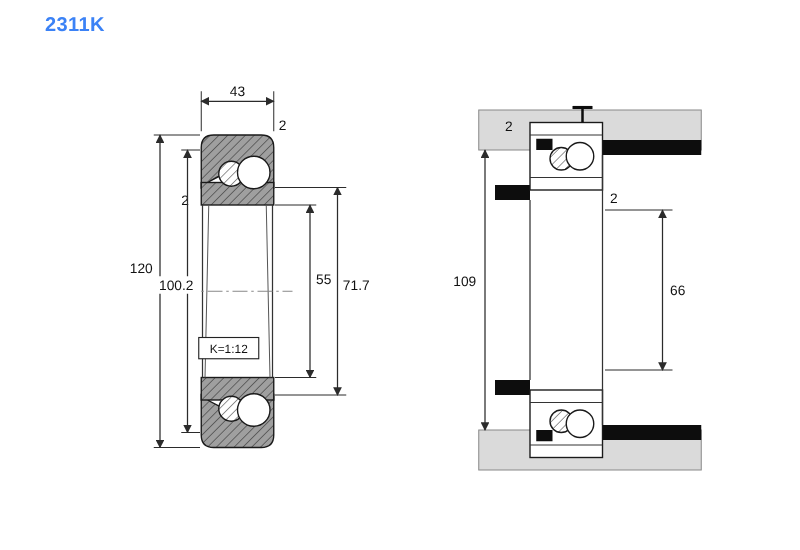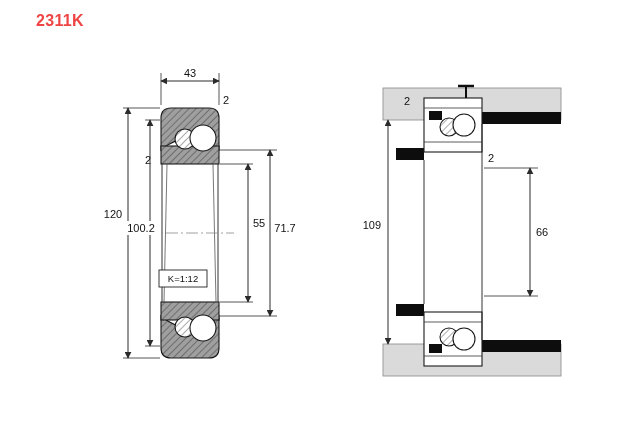--- a/index.html
+++ b/index.html
@@ -2,21 +2,21 @@
 <html><head>
 <meta charset="utf-8">
 <style>
   html,body { margin:0; padding:0; background:#fff; }
   .stage {
     position:relative; width:640px; height:440px; background:#ffffff;
     font-family:"Liberation Sans", sans-serif; overflow:hidden;
   }
   .title {
     position:absolute; left:36px; top:12px;
-    font-size:16px; font-weight:bold; color:#ef4444; letter-spacing:.3px;
+    font-size:16px; font-weight:bold; color:#3b82f6; letter-spacing:.3px;
   }
   svg { position:absolute; left:0; top:0; }
   text.dim {
     font-family:"Liberation Sans", sans-serif;
     font-size:11px; fill:#111;
   }
   text.small { font-size:9.5px; }
   .dimline { stroke:#2b2b2b; stroke-width:1; fill:none; }
   .extline { stroke:#2b2b2b; stroke-width:0.8; fill:none; }
   .edge    { stroke:#1a1a1a; stroke-width:1.1; }

